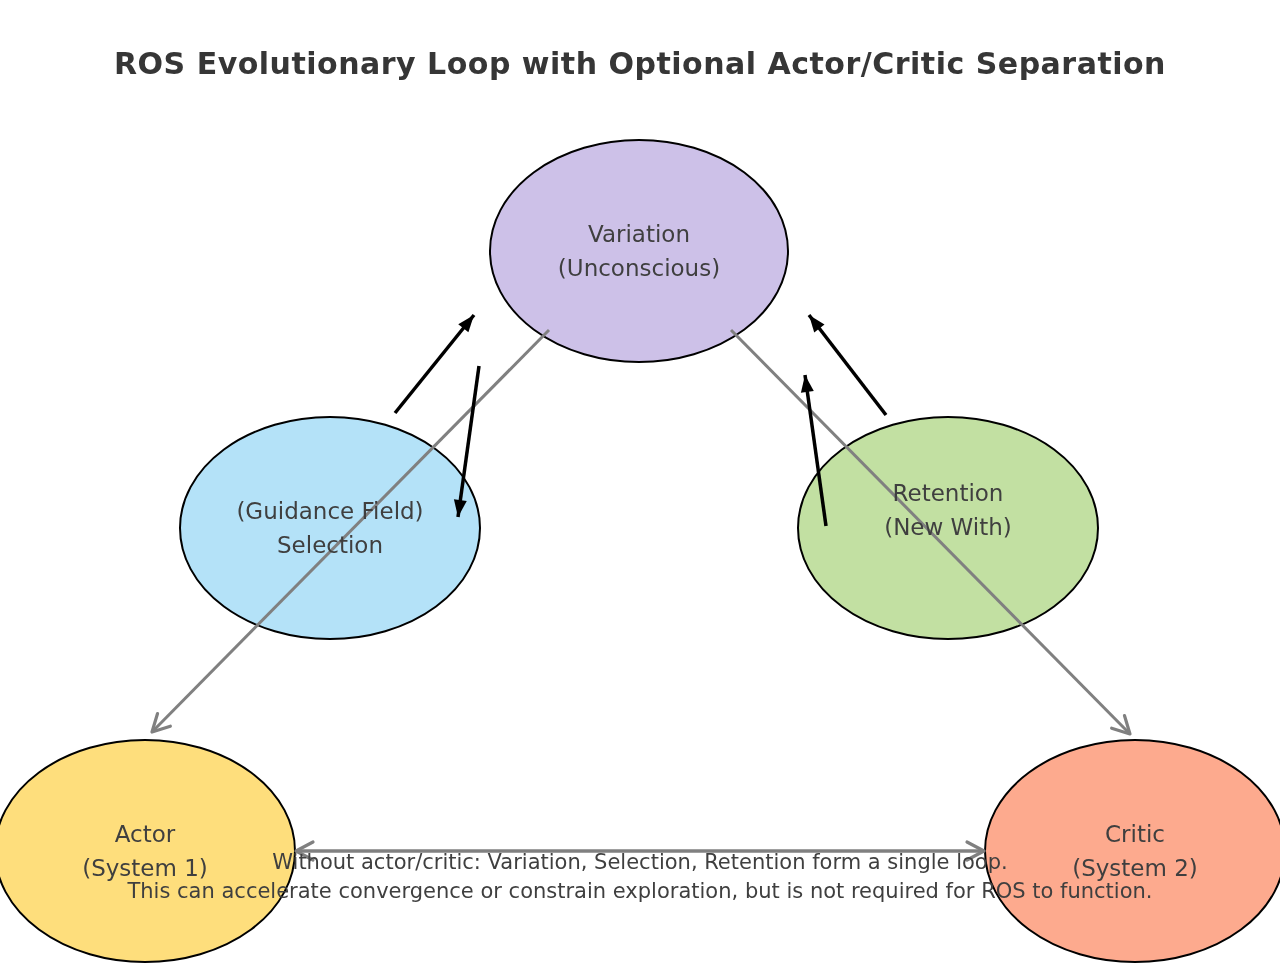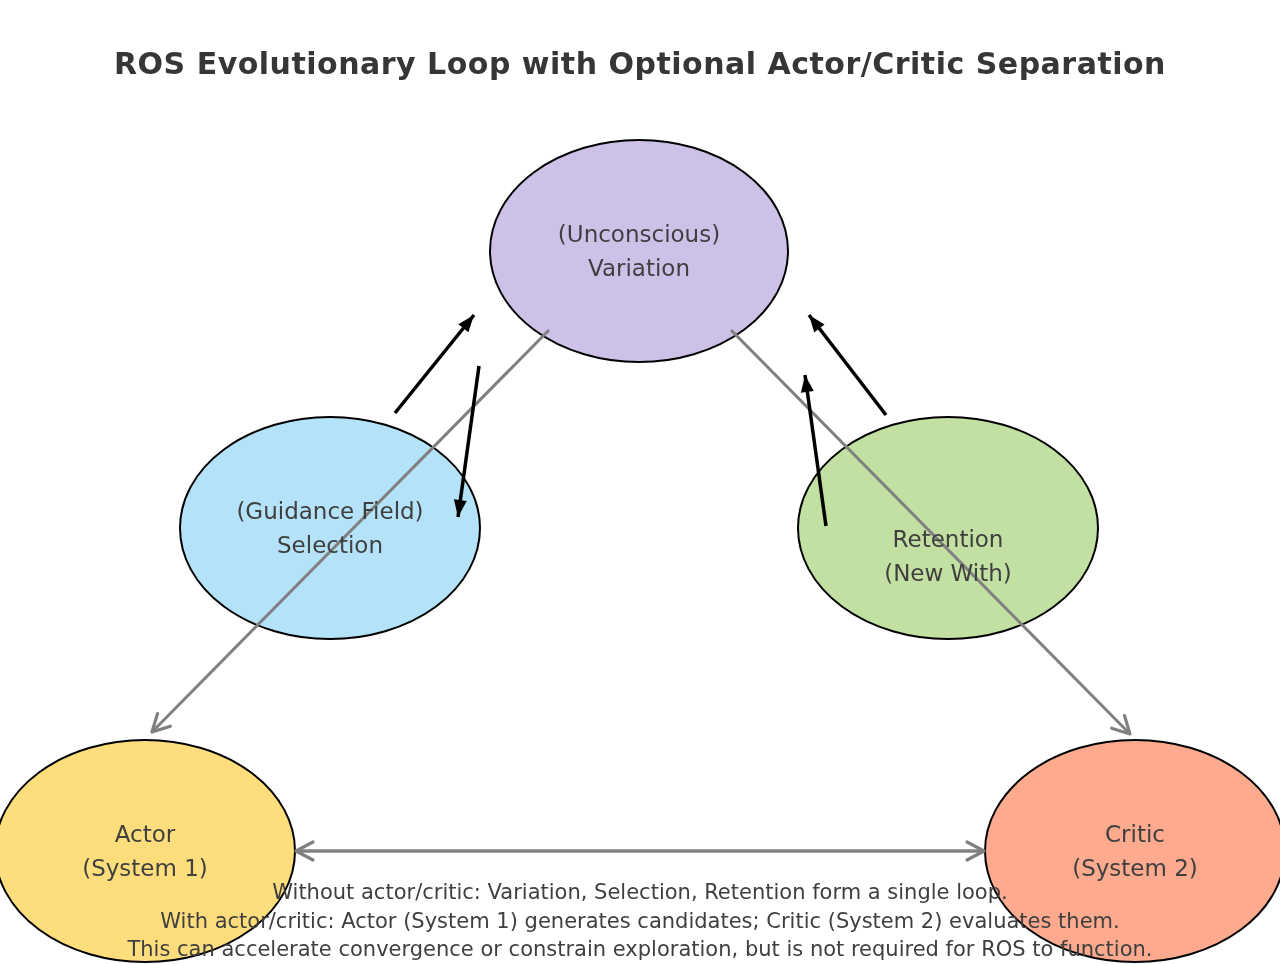--- a/index.html
+++ b/index.html
@@ -34,32 +34,31 @@
   .node-label {
     position: absolute;
     width: 320px;
     text-align: center;
     font-size: 23px;
     line-height: 34px;
     color: #3f3f3f;
   }
   .node-label-variation { left: 479px; top: 217px; }
   .node-label-selection { left: 170px; top: 494px; }
-  .node-label-retention { left: 788px; top: 522px; }
+  .node-label-retention { left: 788px; top: 476px; }
   .node-label-actor     { left: -15px; top: 817px; }
   .node-label-critic    { left: 975px; top: 817px; }
   .caption {
     position: absolute;
     top: 848px; left: 0; right: 0;
     text-align: center;
     font-size: 21px;
     line-height: 28.5px;
     color: #3f3f3f;
     white-space: nowrap;
-    margin-top: 30px;
   }
 </style>
 </head>
 <body>
 
 <div id="stage">
 
   <svg id="diagram-svg" width="1280" height="964" viewBox="0 0 1280 964">
     <defs>
       <marker id="gray-open-arrowhead" viewBox="0 0 26 26" markerWidth="26" markerHeight="26" refX="22" refY="13" orient="auto-start-reverse" markerUnits="userSpaceOnUse">
@@ -82,39 +81,38 @@
 
     <line x1="395" y1="413" x2="474" y2="315" stroke-width="3.5" marker-end="url(#black-filled-arrowhead)" stroke="#000000"></line>
     <line x1="479" y1="366" x2="458" y2="517" stroke-width="3.5" marker-end="url(#black-filled-arrowhead)" stroke="#000000"></line>
     <line x1="886" y1="415" x2="809" y2="315" stroke-width="3.5" marker-end="url(#black-filled-arrowhead)" stroke="#000000"></line>
     <line x1="826" y1="526" x2="805" y2="375" stroke-width="3.5" marker-end="url(#black-filled-arrowhead)" stroke="#000000"></line>
   </svg>
 
   <div class="diagram-title">ROS Evolutionary Loop with Optional Actor/Critic Separation</div>
 
   <div class="node-label node-label-variation">
+    <div>Variation</div>
     <div>(Unconscious)</div>
-    <div>Variation</div>
   </div>
   <div class="node-label node-label-selection">
     <div>(Guidance Field)</div>
     <div>Selection</div>
   </div>
   <div class="node-label node-label-retention">
     <div>Retention</div>
     <div>(New With)</div>
   </div>
   <div class="node-label node-label-actor">
     <div>Actor</div>
     <div>(System 1)</div>
   </div>
   <div class="node-label node-label-critic">
     <div>Critic</div>
     <div>(System 2)</div>
   </div>
 
   <div class="caption">
     <div>Without actor/critic: Variation, Selection, Retention form a single loop.</div>
-    <div>With actor/critic: Actor (System 1) generates candidates; Critic (System 2) evaluates them.</div>
     <div>This can accelerate convergence or constrain exploration, but is not required for ROS to function.</div>
   </div>
 
 </div>
 
 </body></html>

